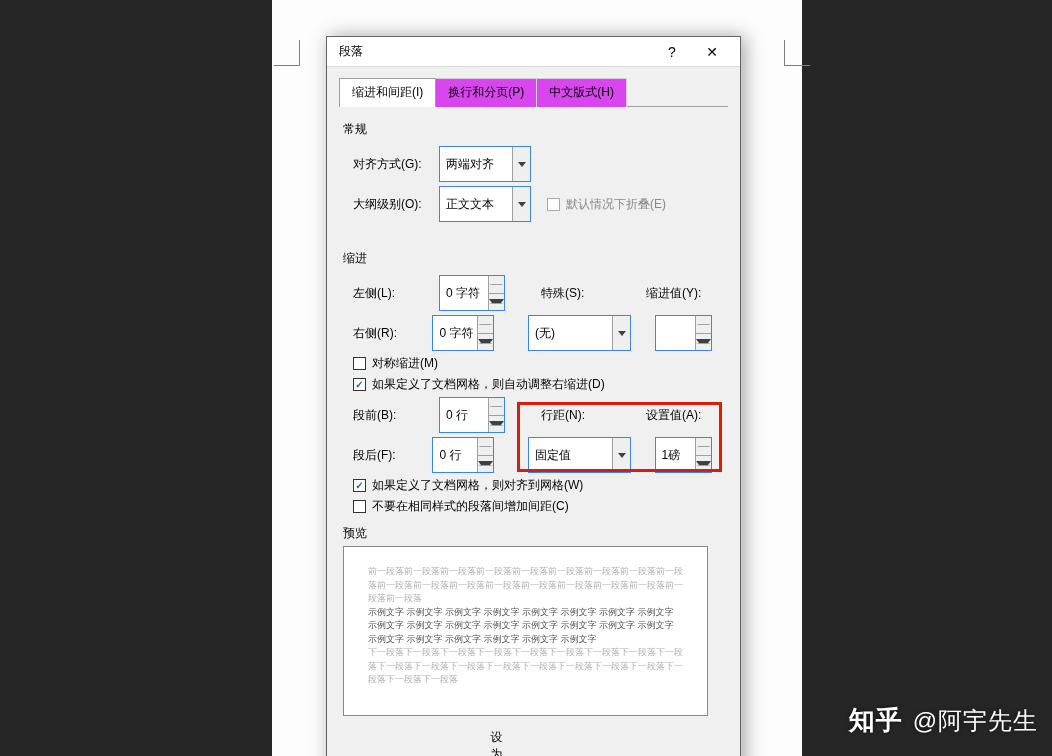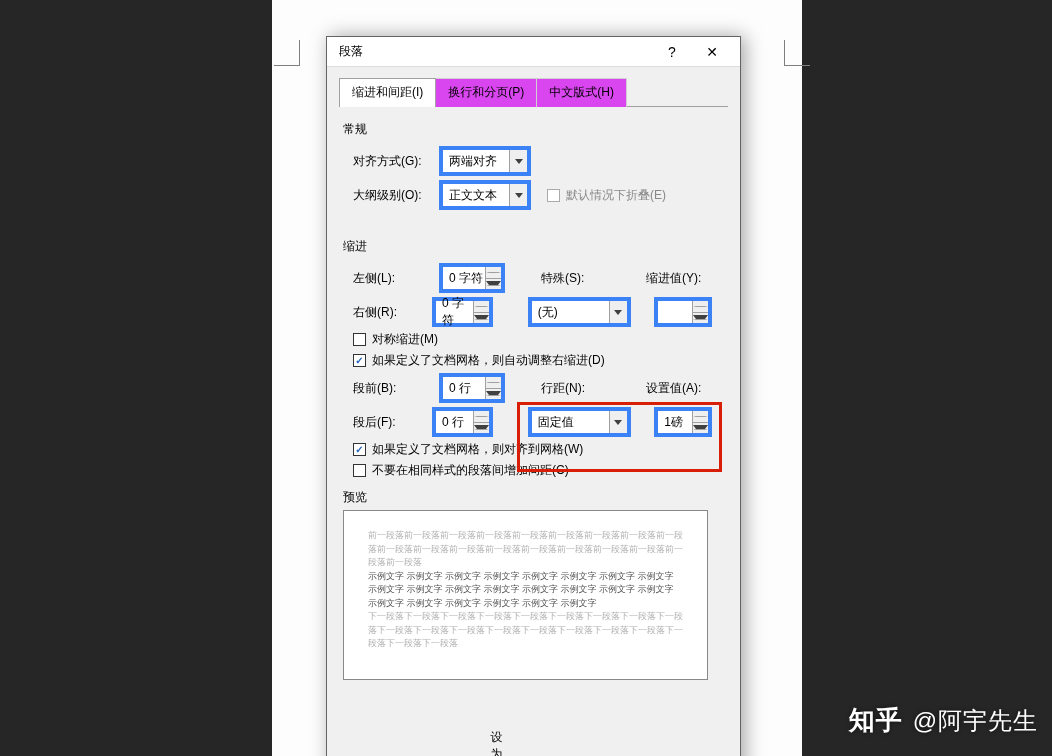--- a/index.html
+++ b/index.html
@@ -73,21 +73,21 @@
   .panel {
     padding: 6px 28px 0 12px;
     flex:1;
     overflow:hidden;
   }
   .section-title { margin: 8px 0 8px 4px; }
   .row { display:flex; align-items:center; margin: 4px 0 4px 14px; gap:8px; min-height:26px;}
   .lbl { width: 78px; white-space:nowrap; }
   .lbl2 { width: 60px; white-space:nowrap;}
   .combo, .spin, .textin {
-    height:30px; background:#fff; border:4px solid #3b82f6;
+    height:36px; background:#fff; border:1px solid #3b82f6;
     display:flex; align-items:center;
     font-size:12px;
   }
   .combo { padding:0 0 0 6px; }
   .combo .ctext { flex:1; }
   .combo .cbtn {
     width:18px; height:100%; border-left:1px solid #a0a0a0;
     display:flex; align-items:center; justify-content:center;
     background:#efefef;
   }

